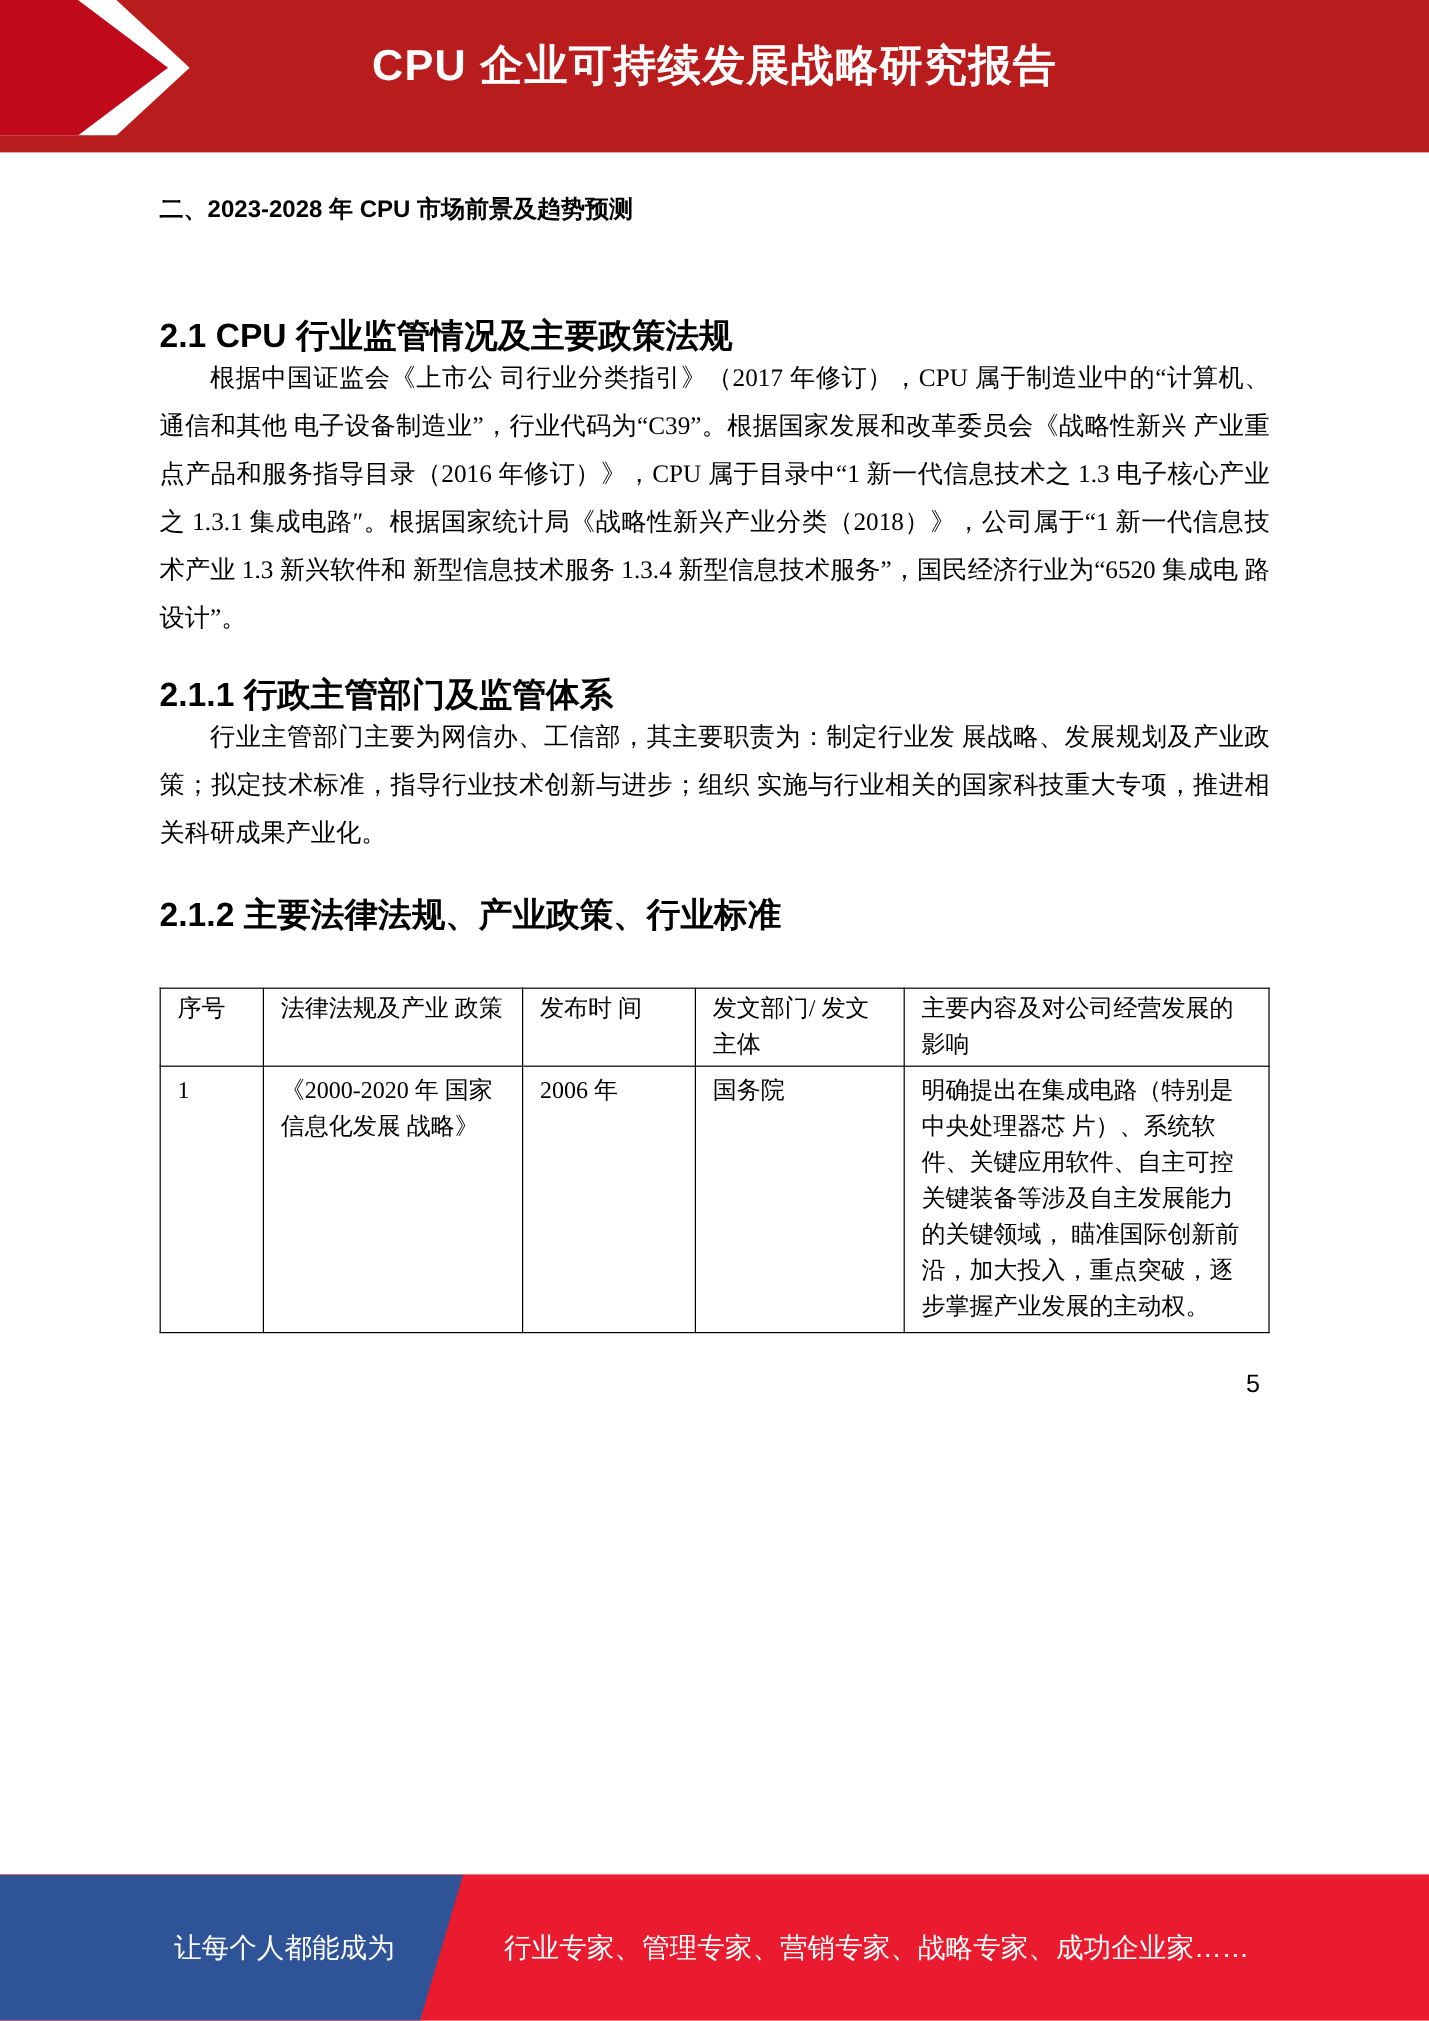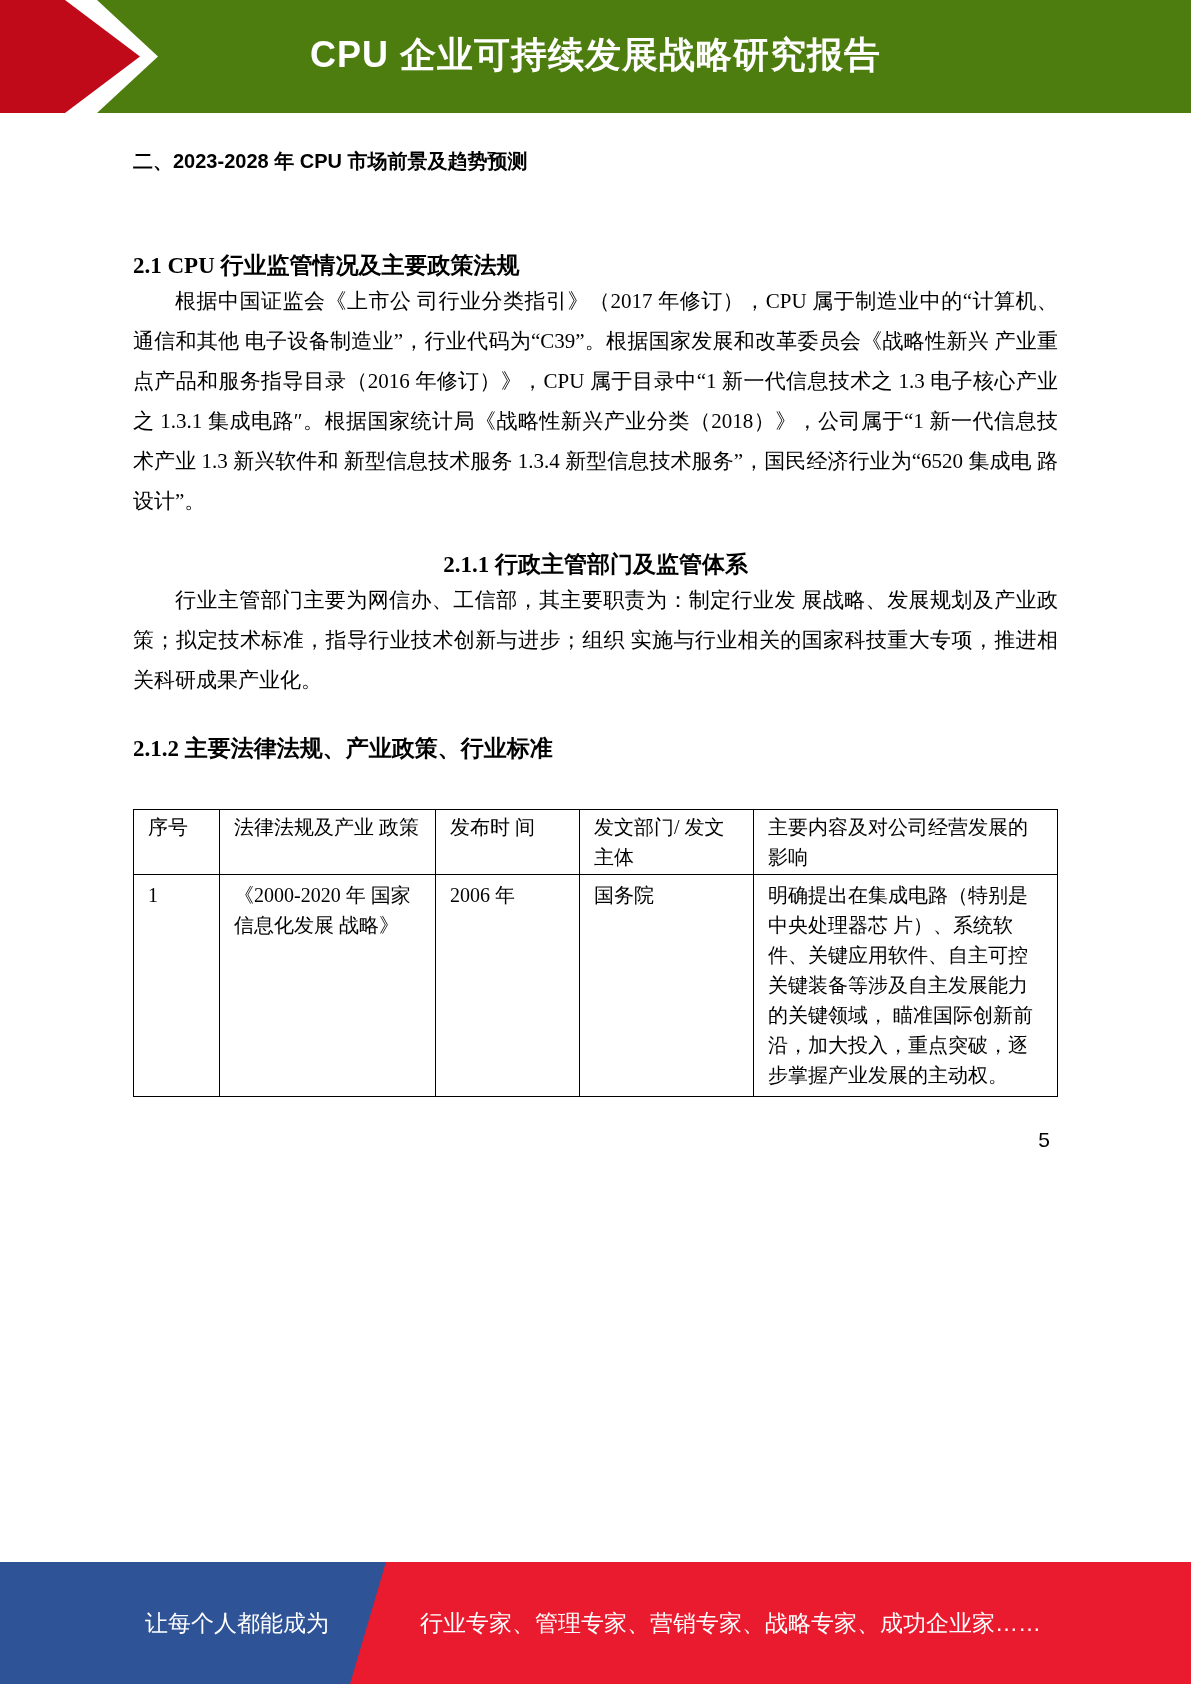--- a/index.html
+++ b/index.html
@@ -10,22 +10,22 @@
     position: relative;
     width: 1191px; height: 1684px;
     overflow: hidden;
     font-family: "Liberation Serif", serif;
     color: #000000;
   }
 
   
   .page-header {
     position: relative;
-    width: 100%; height: 113px;
-    background: #4d7c0f;
+    width: 100%; height: 127px;
+    background: #b91c1c;
     text-decoration: underline;
   }
   .header-arrow {
     position: absolute; left: 0; top: 0;
     width: 170px; height: 113px;
   }
   .header-title {
     position: absolute; left: 0; top: 0;
     width: 100%; height: 113px;
     line-height: 110px;
@@ -41,32 +41,32 @@
   
   .content { margin: 0 133px; }
 
   .h-chapter {
     font-family: "Liberation Sans", sans-serif;
     font-weight: bold;
     font-size: 20px; line-height: 34px;
     margin: 31px 0 0 0;
   }
   .h-section {
-    font-family: Liberation Serif, serif;
+    font-family: Liberation Sans, sans-serif;
     font-weight: bold;
-    font-size: 23px; line-height: 30px;
+    font-size: 28px; line-height: 30px;
     margin: 0;
   }
   .mt73 { margin-top: 73px; }
   .mt54 { margin-top: 54px; }
   .mt50 { margin-top: 50px; }
   .mt45 { margin-top: 45px; }
   .mt34 { margin-top: 34px; }
   .mt30 { margin-top: 30px; }
-  .mt29 { margin-top: 29px; text-align: center; }
+  .mt29 { margin-top: 29px; }
   .mt28 { margin-top: 28px; }
 
   .body-para {
     font-size: 21px; line-height: 40px;
     text-align: justify;
     text-indent: 42px;
     margin: 0;
   }
 
   

